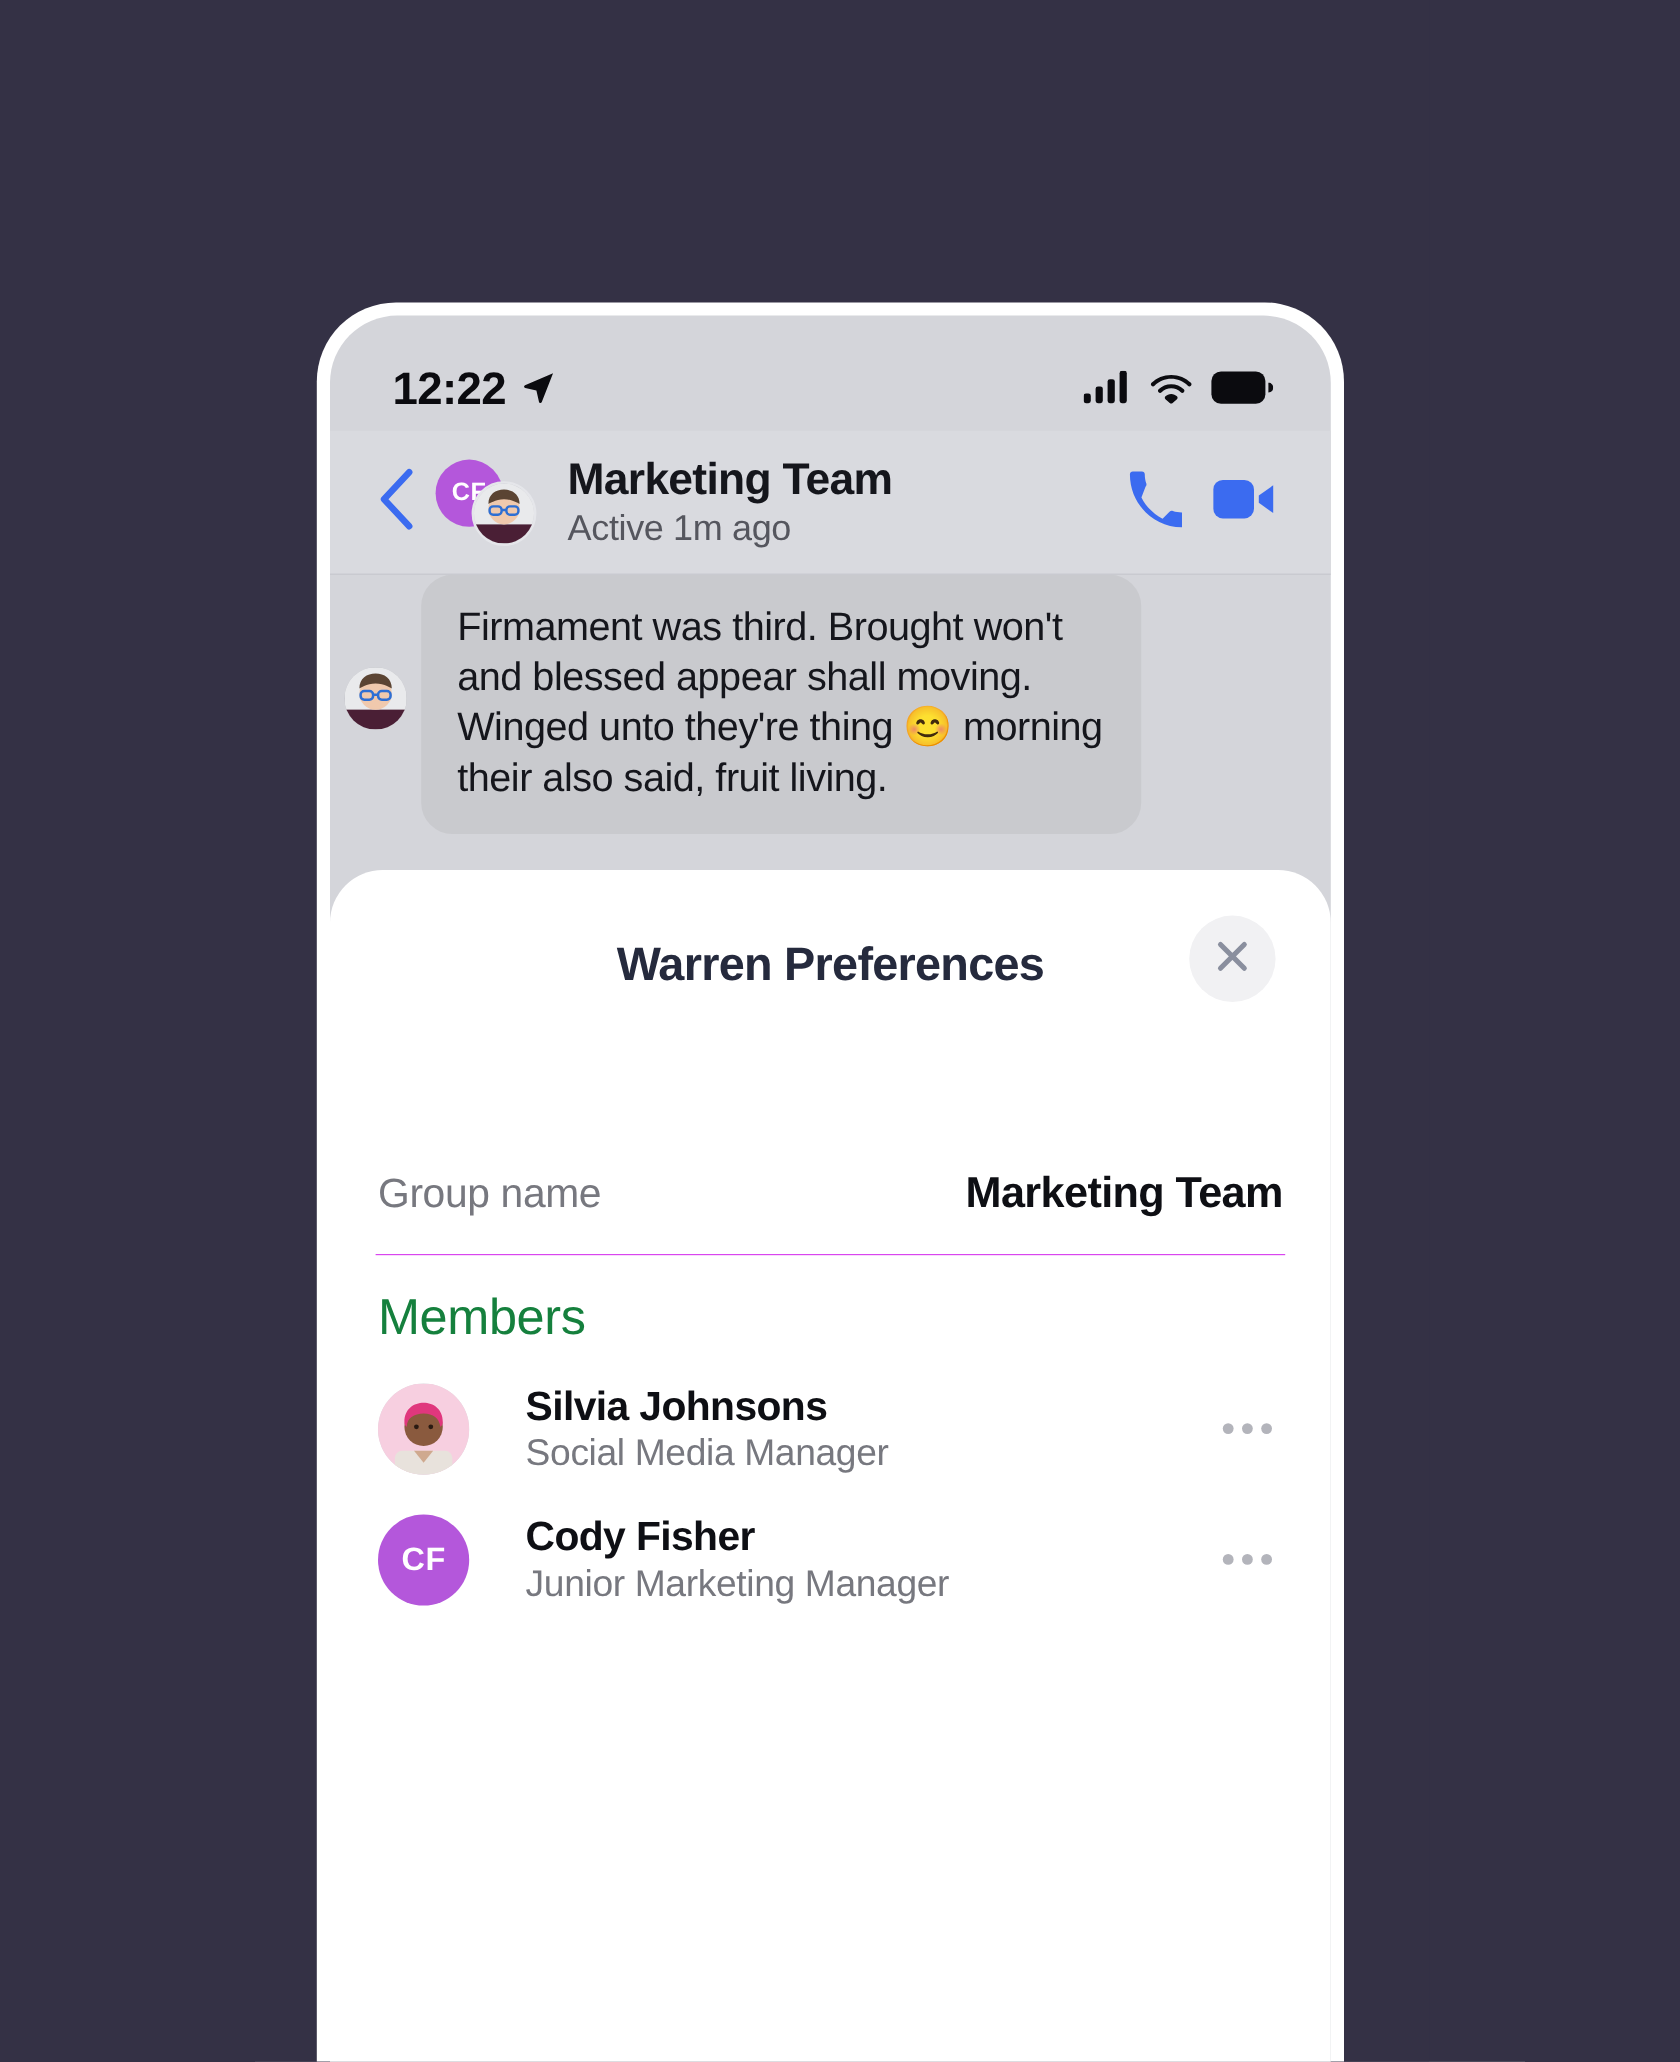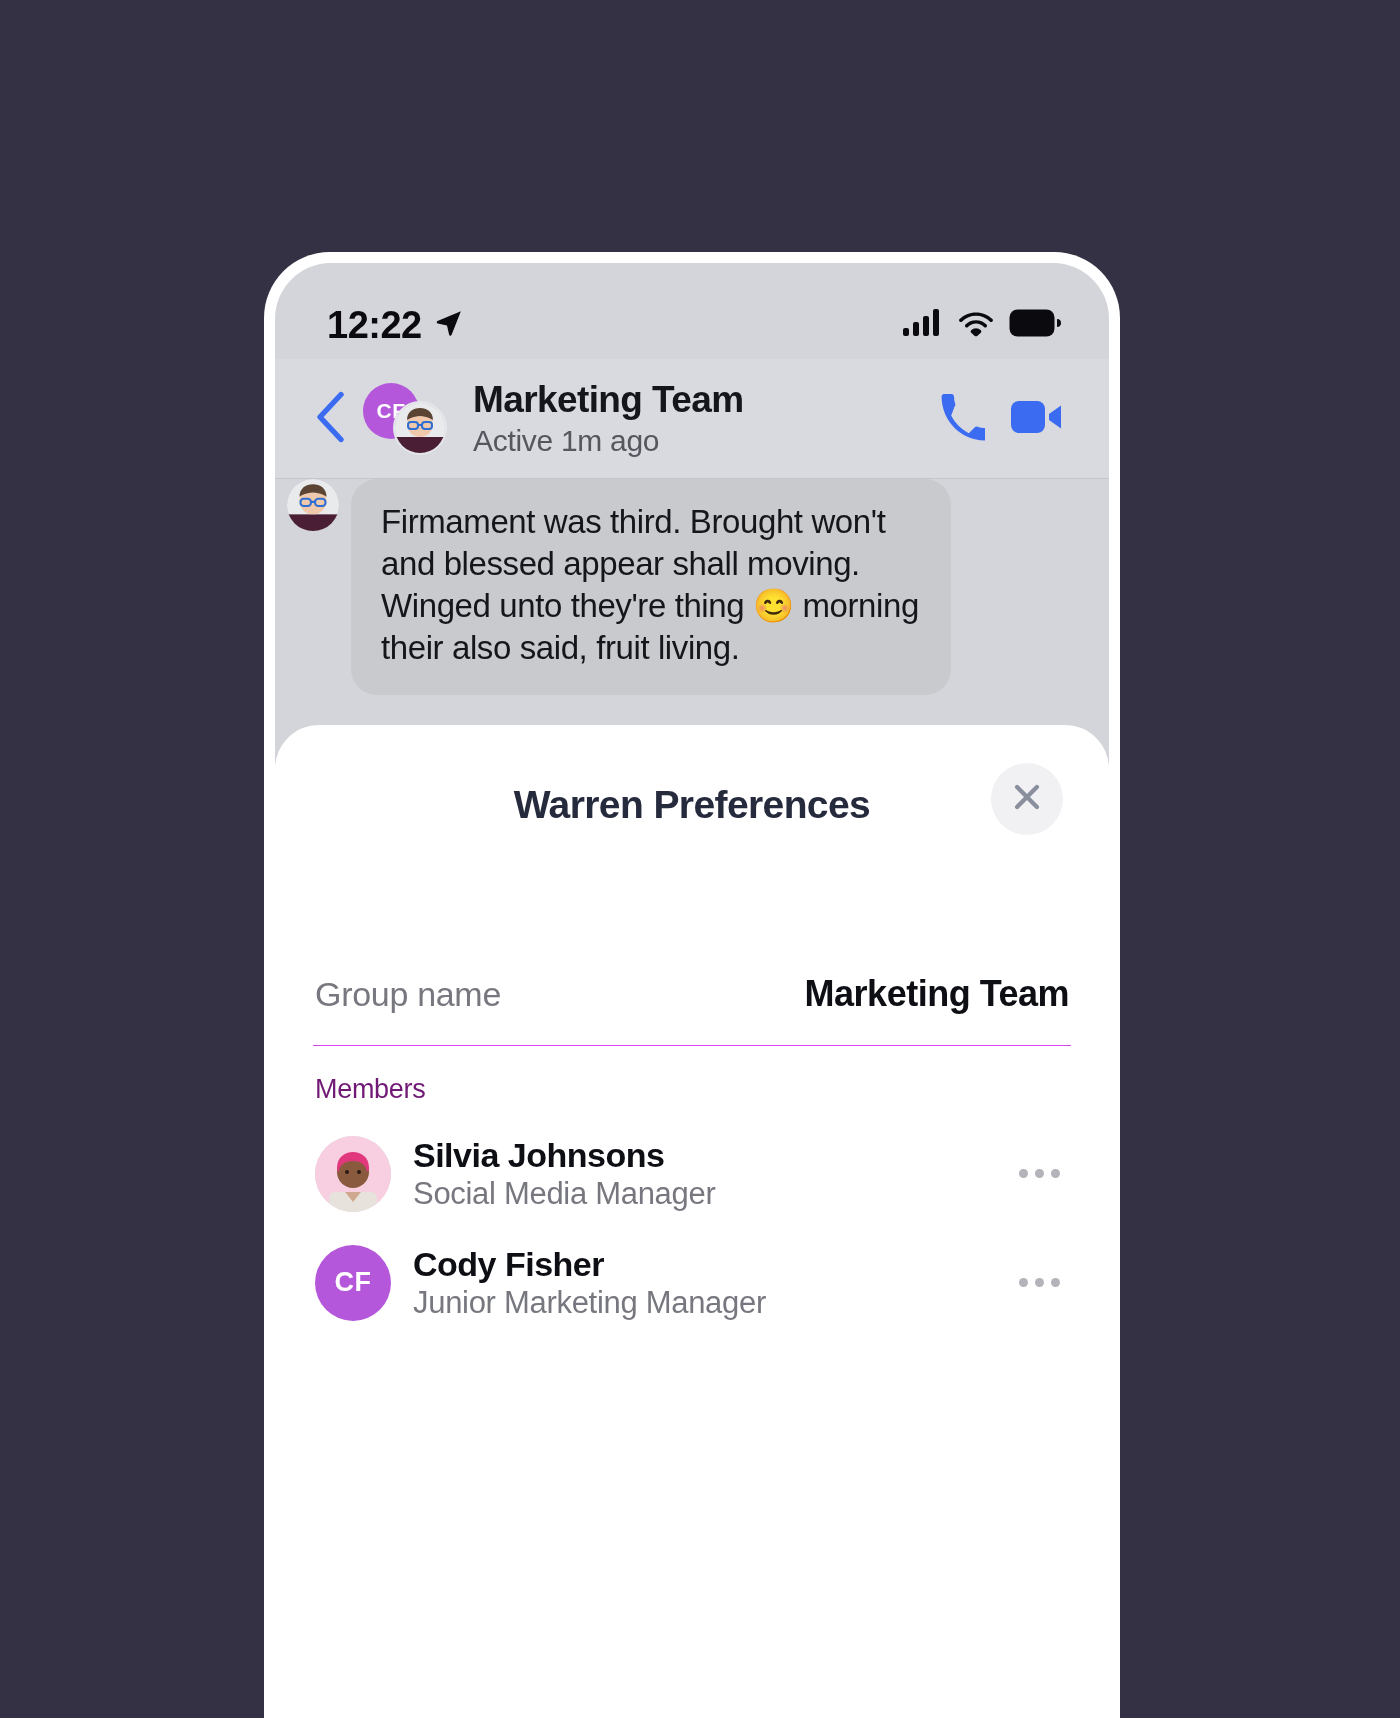--- a/index.html
+++ b/index.html
@@ -79,21 +79,21 @@
     letter-spacing: -0.6px; line-height: 1.1;
   }
   .header-sub {
     font-size: 30px; color: #55565e; margin-top: 4px;
     letter-spacing: -0.3px; line-height: 1.1;
   }
   .header-actions { display: flex; align-items: center; gap: 26px; flex: none; }
 
   
   .messages { position: relative; padding: 0 0 0 0; }
-  .msg-row { display: flex; align-items: flex-start; padding: 0 46px 0 12px; }
+  .msg-row { display: flex; align-items: center; padding: 0 46px 0 12px; }
   .msg-avatar {
     width: 52px; height: 52px; border-radius: 50%;
     overflow: hidden; flex: none; margin-right: 12px; margin-bottom: 10px;
     background: #b9bac0;
   }
   .bubble-in {
     background: #c9cace;
     border-radius: 26px;
     padding: 22px 30px 26px 30px;
     max-width: 600px;
@@ -136,27 +136,28 @@
 
   .row-groupname {
     display: flex; align-items: baseline; justify-content: space-between;
     padding: 88px 2px 30px 2px;
     border-bottom: 1px solid #d946ef;
   }
   .groupname-label { font-size: 34px; color: #77787f; letter-spacing: -0.3px; }
   .groupname-value { font-size: 36px; font-weight: 700; color: #0e0f14; letter-spacing: -0.5px; }
 
   .members-label {
-    font-size: 27px; color: #701a75; letter-spacing: -0.3px;
+    font-size: 42px; color: #15803d; letter-spacing: -0.3px;
     padding: 28px 2px 14px 2px;
   }
 
   .member-row {
     display: flex; align-items: center;
     padding: 16px 2px;
+    gap: 25px;
   }
   .member-avatar {
     width: 76px; height: 76px; border-radius: 50%;
     flex: none; overflow: hidden; position: relative;
     background: #d9d9de;
   }
   .member-avatar.initials {
     background: #b457db; color: #fff;
     display: flex; align-items: center; justify-content: center;
     font-size: 27px; font-weight: 700; letter-spacing: 0.5px;

